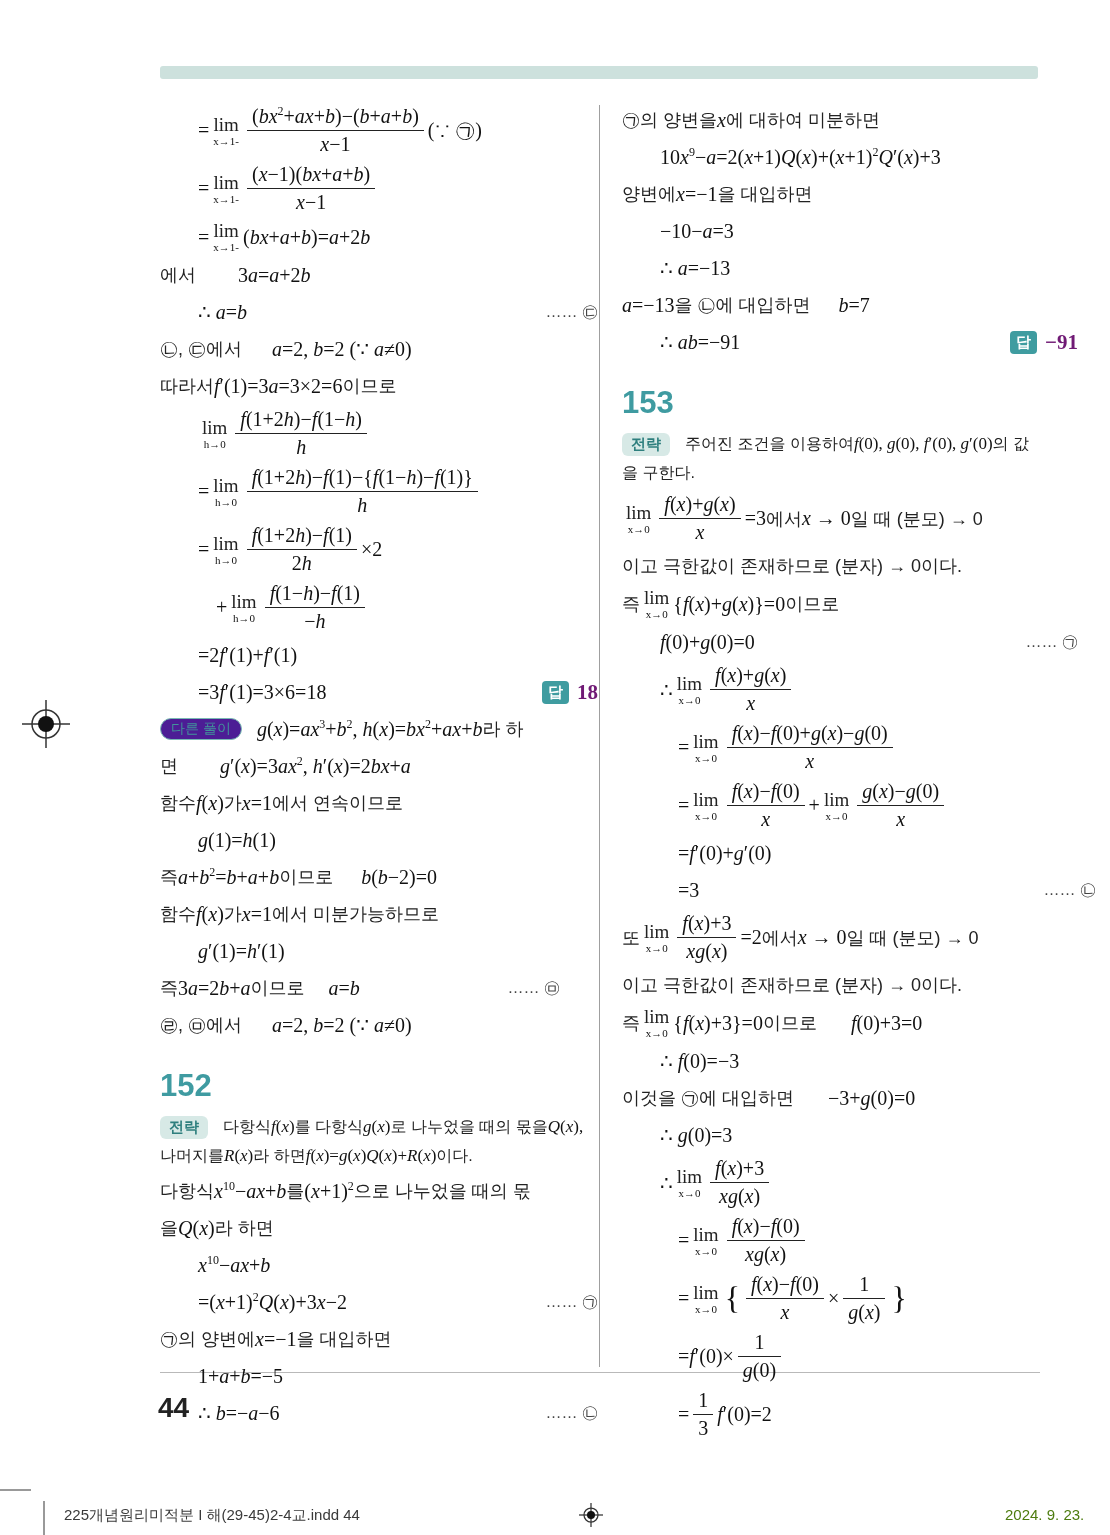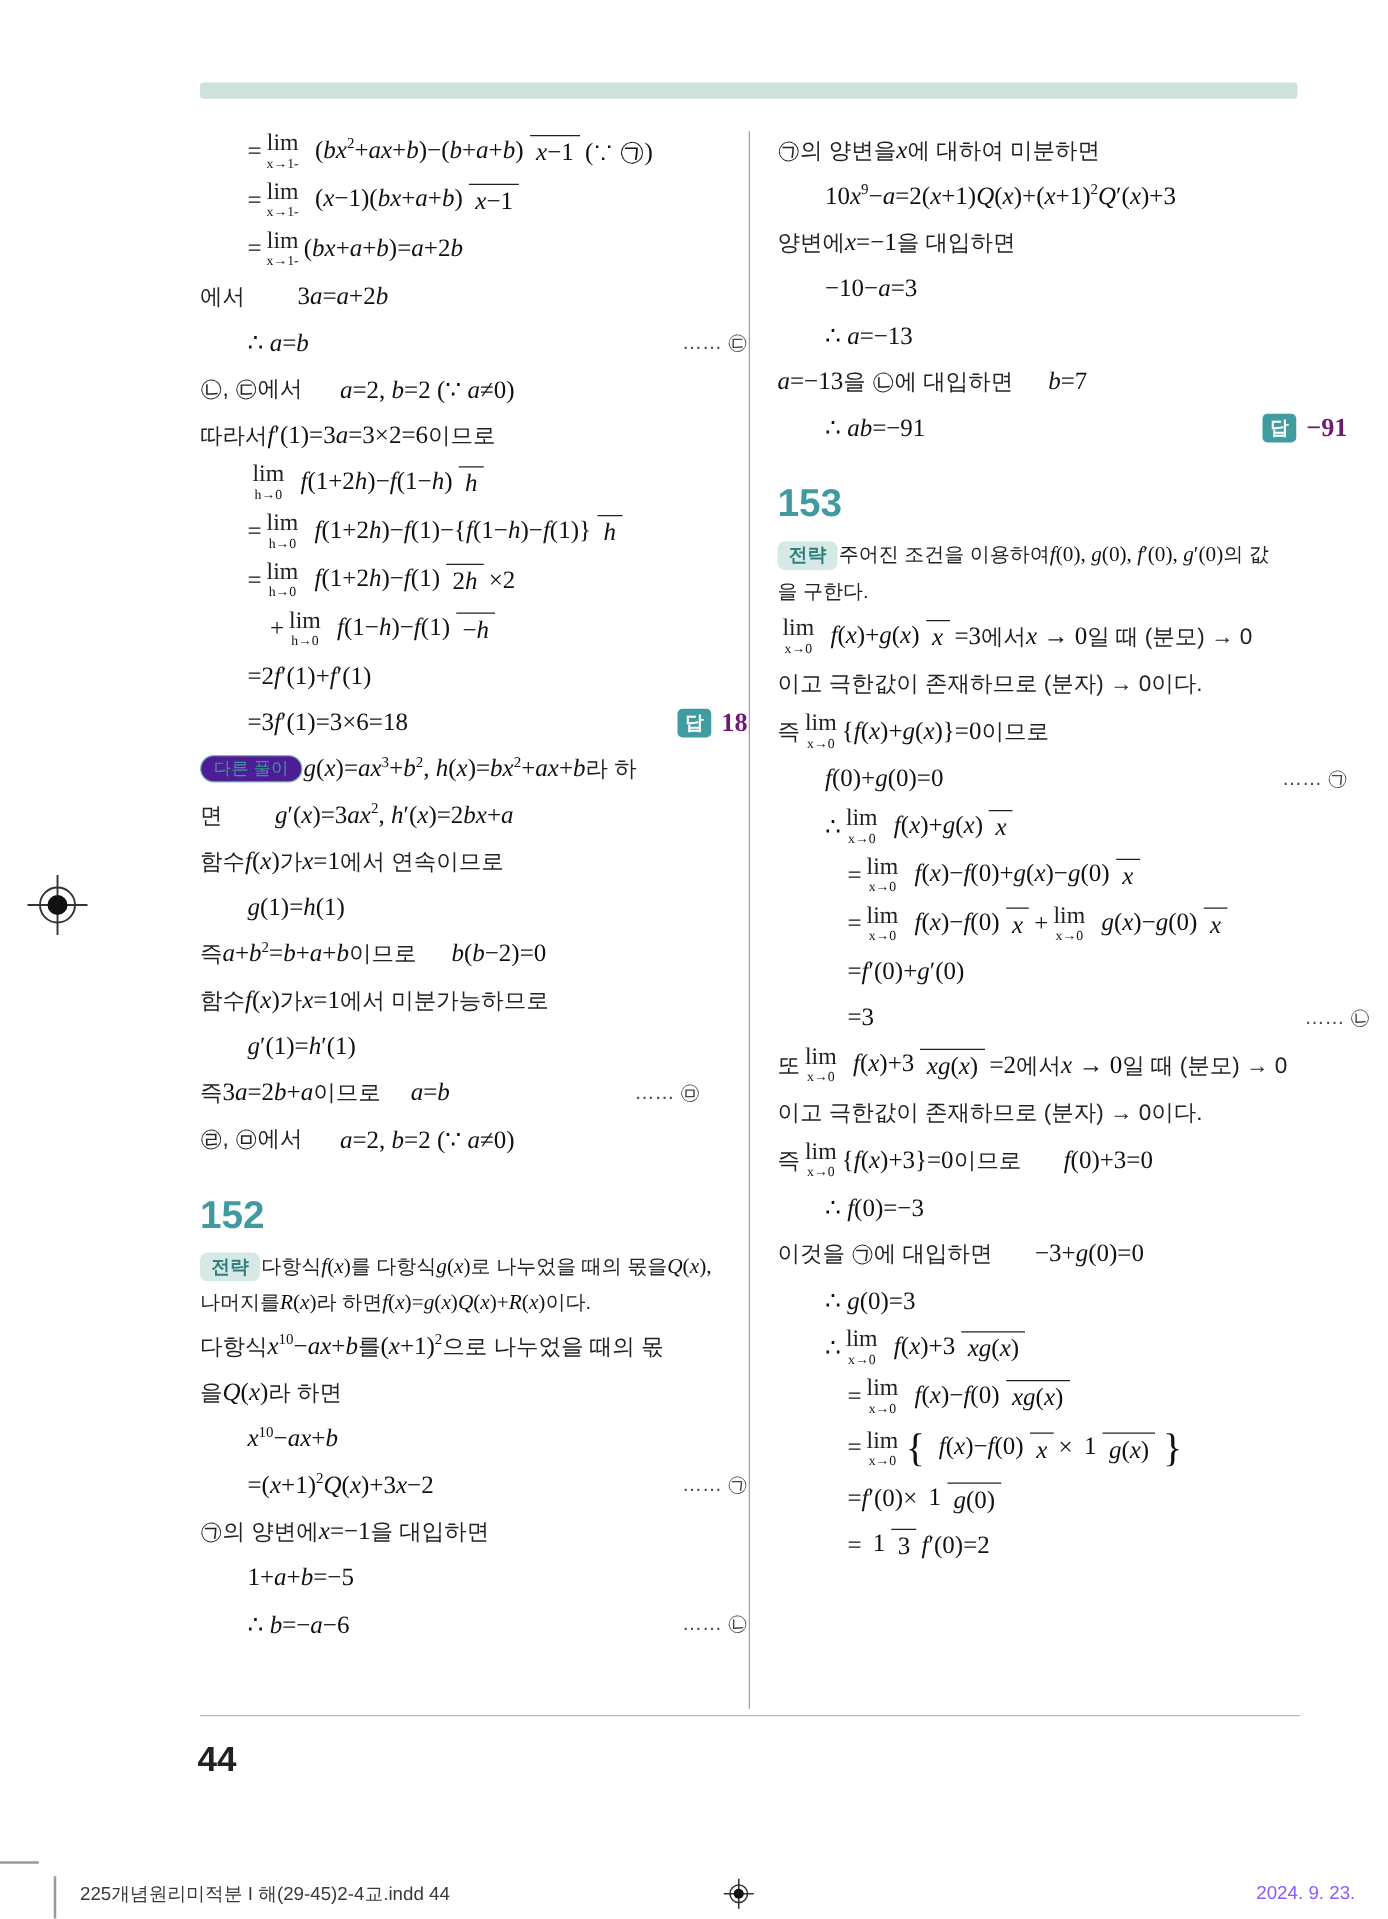--- a/index.html
+++ b/index.html
@@ -16,40 +16,40 @@
   .ind1{padding-left:38px;}
   .ind2{padding-left:56px;}
   .seg-txt{font-family:"Liberation Sans",sans-serif;font-size:18px;color:#222;}
   .seg-m{font-family:"Liberation Serif",serif;font-size:20px;color:#111;}
   .seg-m i{font-style:italic;}
   .seg-m.big{font-size:32px;font-weight:300;margin:0 2px;}
   sup{font-size:60%;line-height:0;vertical-align:super;}
   .lim{display:inline-flex;flex-direction:column;align-items:center;margin:0 4px;line-height:1;vertical-align:middle;}
   .limword{font-family:"Liberation Serif",serif;font-size:19px;}
   .limsub{font-family:"Liberation Serif",serif;font-size:11px;margin-top:2px;color:#111;}
-  .frac{display:inline-flex;margin:0 4px;text-align:center;vertical-align:middle;}
+  .frac{display:inline-flex;flex-direction:column;margin:0 4px;text-align:center;vertical-align:middle;}
   .frac .num{padding:0 5px 2px;display:inline-flex;align-items:center;justify-content:center;}
   .frac .den{border-top:1.5px solid #222;padding:2px 5px 0;display:inline-flex;align-items:center;justify-content:center;}
   .gap{display:inline-block;}
   .tag{margin-left:auto;font-family:"Liberation Sans",sans-serif;font-size:16px;color:#444;padding-right:2px;}
   .ans{margin-left:auto;display:inline-flex;align-items:center;padding-right:2px;}
   .ansbadge{background:#3f9ca0;color:#fff;border-radius:4px;padding:2px 6px;font-size:15px;font-weight:700;
             font-family:"Liberation Sans",sans-serif;}
   .ansval{font-family:"Liberation Serif",serif;font-size:21px;font-weight:700;margin-left:8px;color:#701a75;}
-  .pill{margin-right:1px;flex:0 0 auto;}
+  .pill{margin-right:15px;flex:0 0 auto;}
   .pill.solid{background:#d7e9e6;color:#2e7f7e;font-weight:700;border-radius:6px;padding:2px 9px;font-size:15px;}
   .pill.outline{background:#4c1d95;border:1.5px solid #79b9b4;color:#41959a;border-radius:14px;padding:1px 10px;font-size:14px;}
   .phead{color:#3f9ba1;font-size:31px;font-weight:700;margin:28px 0 10px;}
   .strategy .line{margin:3px 0;min-height:26px;}
   .strategy .seg-txt{font-size:16px;}
   .strategy .seg-m{font-size:17px;}
   .pagenum{position:absolute;left:158px;top:1392px;font-size:28px;font-weight:600;color:#222;}
   .regmark{position:absolute;}
   .printfile{position:absolute;left:64px;top:1506px;font-size:15px;color:#3a3a3a;}
-  .printdate{position:absolute;left:1005px;top:1506px;font-size:15px;color:#8b5cf6;}
+  .printdate{position:absolute;left:1005px;top:1506px;font-size:15px;color:#4d7c0f;}
   .cornerline-h{position:absolute;left:0;top:1489px;width:31px;height:2px;background:#999;}
   .cornerline-v{position:absolute;left:43px;top:1501px;width:2px;height:34px;background:#999;}
 </style>
 </head>
 <body>
 
 <div id="page">
   <div class="hrule"></div>
   <div class="divider"></div>
   <div class="footrule"></div>

